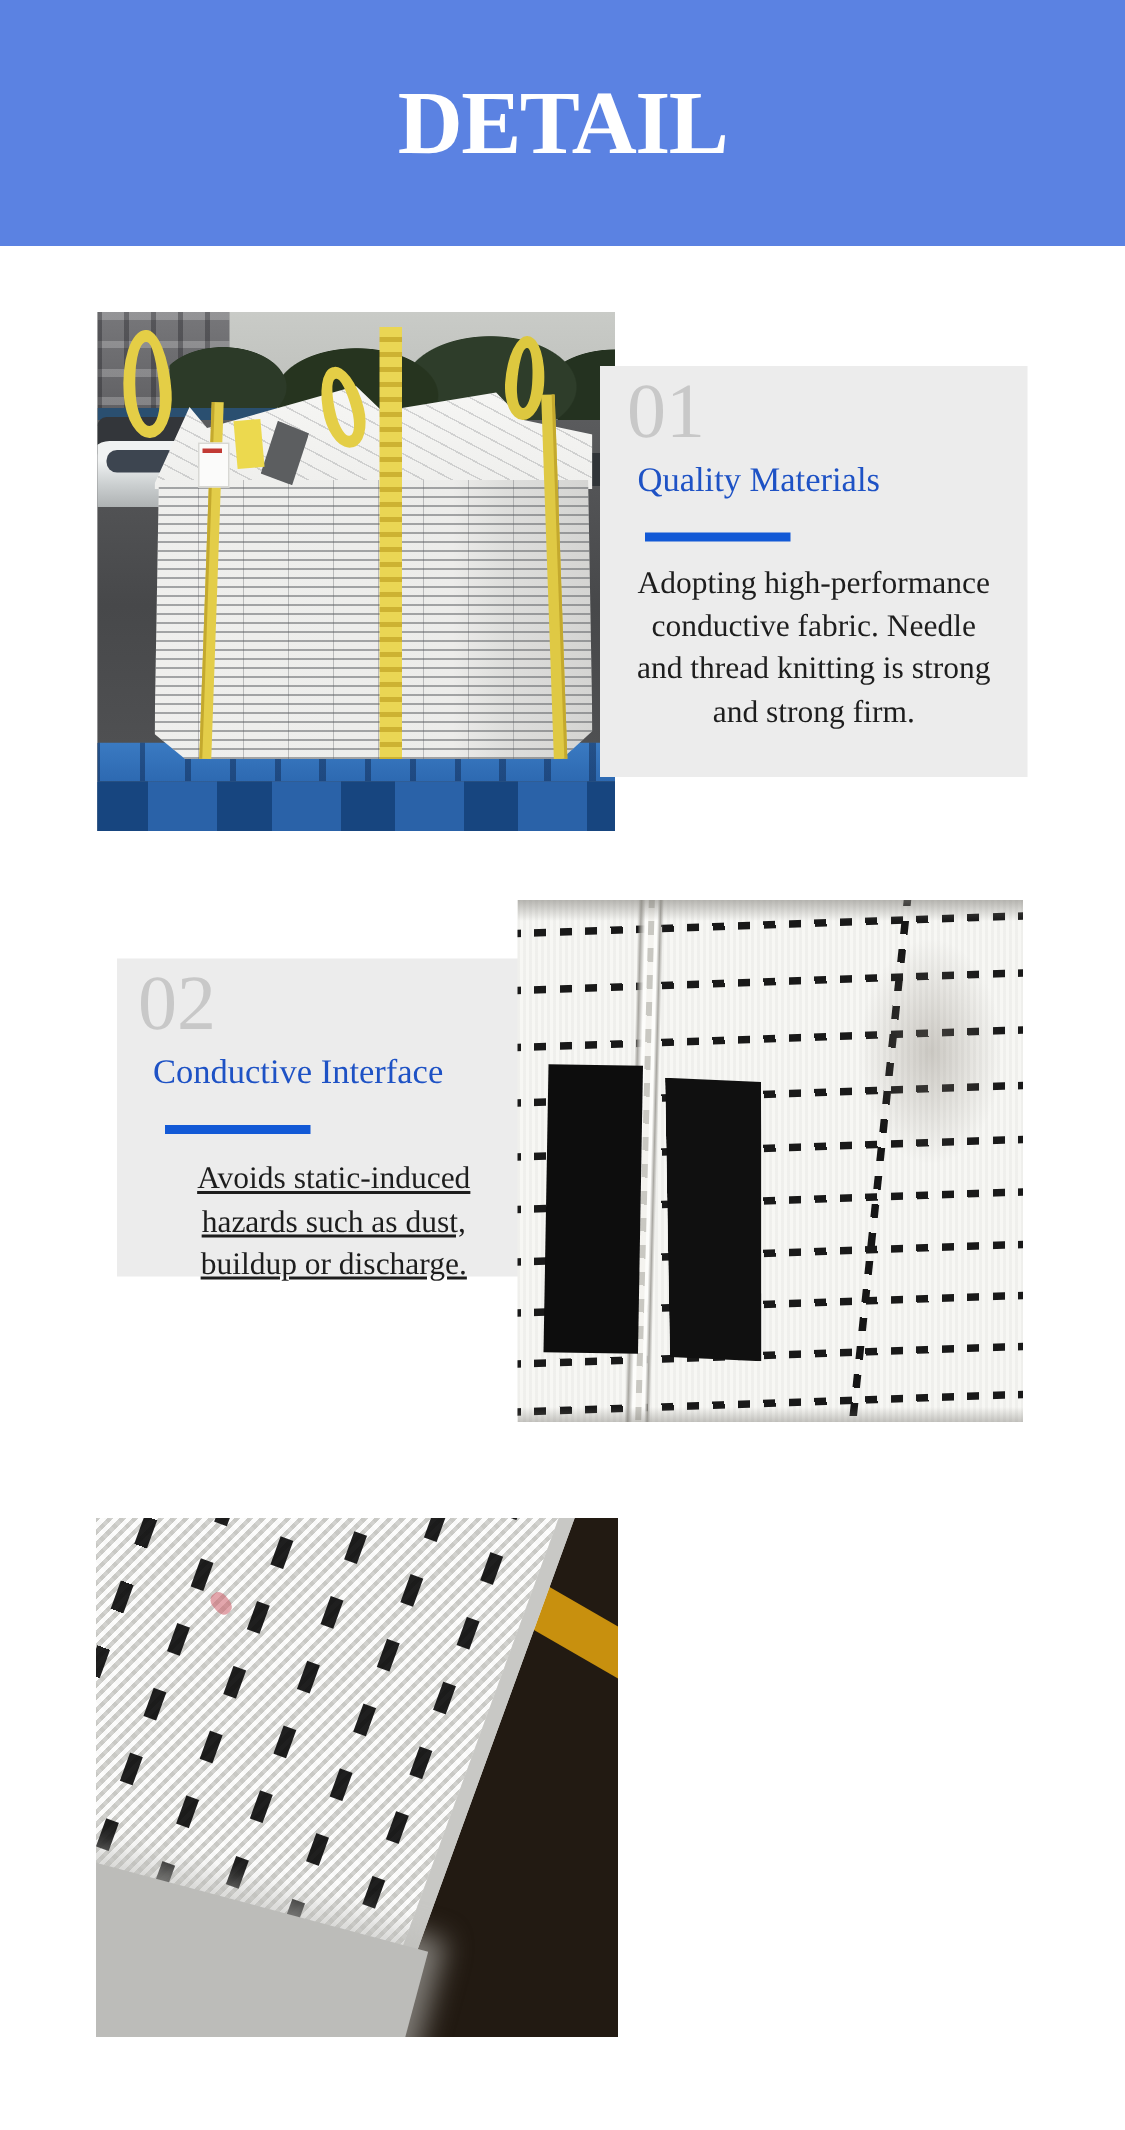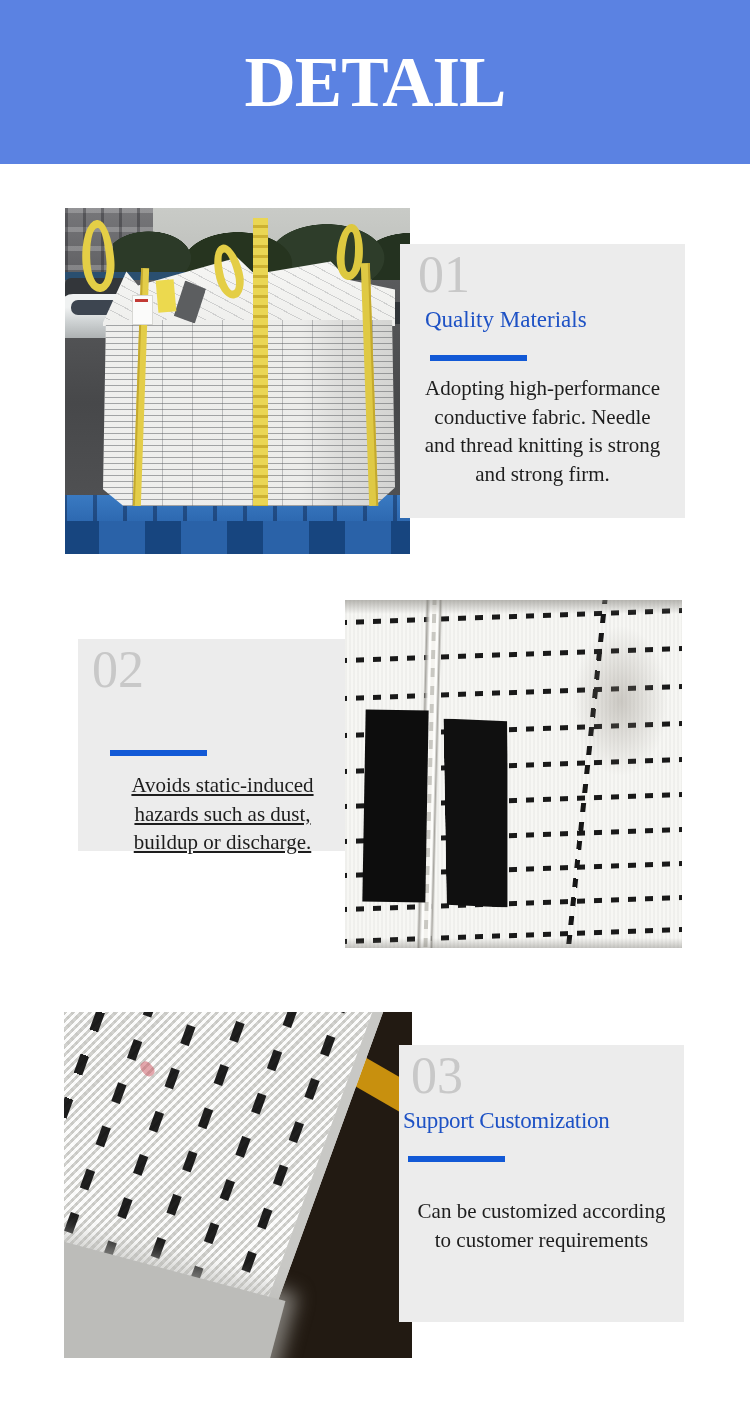--- a/index.html
+++ b/index.html
@@ -7,21 +7,21 @@
     --card-bg:#ececec; --num-gray:#c8c8c8; --text-dark:#1d1d1d; --page-bg:#ffffff;
   }
   *{margin:0;padding:0;box-sizing:border-box;}
   html,body{background:#fff;}
   .page{position:relative;width:750px;height:1420px;margin:0 auto;overflow:hidden;
         background:var(--page-bg,#fff);font-family:"Liberation Serif","DejaVu Serif",serif;}
 
   
   .banner{position:absolute;left:0;top:0;width:750px;height:164px;
           background:var(--banner-blue,#5b82e2);display:flex;align-items:center;justify-content:center;}
-  .banner h1{color:#fff;font-size:71px;font-weight:bold;letter-spacing:-1px;line-height:1;}
+  .banner h1{color:#fff;font-size:60px;font-weight:bold;letter-spacing:-1px;line-height:1;}
 
   
   .card{position:absolute;background:var(--card-bg,#ececec);}
   .card .num{position:absolute;top:2px;font-size:52px;line-height:1.1;color:var(--num-gray,#c8c8c8);}
   .card .heading{position:absolute;top:62px;font-size:23px;font-weight:normal;line-height:1.2;
                  color:var(--heading-blue,#1e52c5);white-space:nowrap;}
   .card .rule{position:absolute;top:111px;width:97px;height:6px;background:var(--rule-blue,#1259d6);}
   .card .body{position:absolute;left:6px;right:6px;text-align:center;font-size:21px;line-height:1.36;
               color:var(--text-dark,#1d1d1d);white-space:pre-line;}
   .card1{left:400px;top:244px;width:285px;height:274px;}
@@ -170,20 +170,21 @@
     <h2 class="heading">Quality Materials</h2>
     <div class="rule"></div>
     <p class="body">Adopting high-performance
 conductive fabric. Needle
 and thread knitting is strong
 and strong firm.</p>
   </section>
 
   <section class="card card2">
     <div class="num">02</div>
+    <h2 class="heading">Conductive Interface</h2>
     <div class="rule"></div>
     <p class="body">Avoids static-induced
 hazards such as dust,
 buildup or discharge.</p>
   </section>
 
   <div class="photo photo2" aria-label="Close-up of white woven bag fabric with dashed black conductive lines, a stitched seam and two black patches">
     <div class="p2-row" style="top:14px"></div>
     <div class="p2-row" style="top:52px"></div>
     <div class="p2-row" style="top:90px"></div>
@@ -213,21 +214,14 @@
       <div class="p3-col p3-col2"></div>
       <div class="p3-col p3-col3"></div>
       <div class="p3-col p3-col4"></div>
       <div class="p3-col p3-col5"></div>
       <div class="p3-col p3-col6"></div>
       <div class="p3-redmark"></div>
     </div>
     <div class="p3-gray"></div>
   </div>
 
-  <section class="card card3">
-    <div class="num">03</div>
-    <h2 class="heading">Support Customization</h2>
-    <div class="rule"></div>
-    <p class="body">Can be customized according
-to customer requirements</p>
-  </section>
 
 </div>
 
 </body></html>

